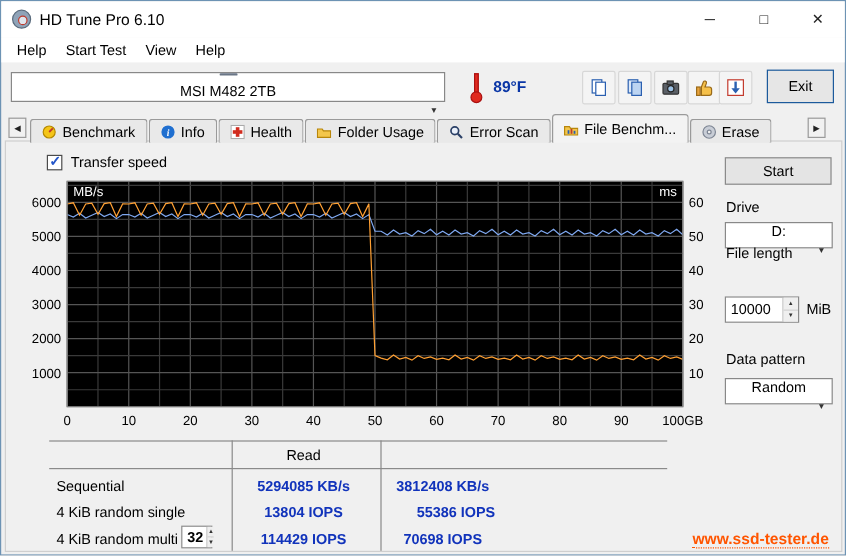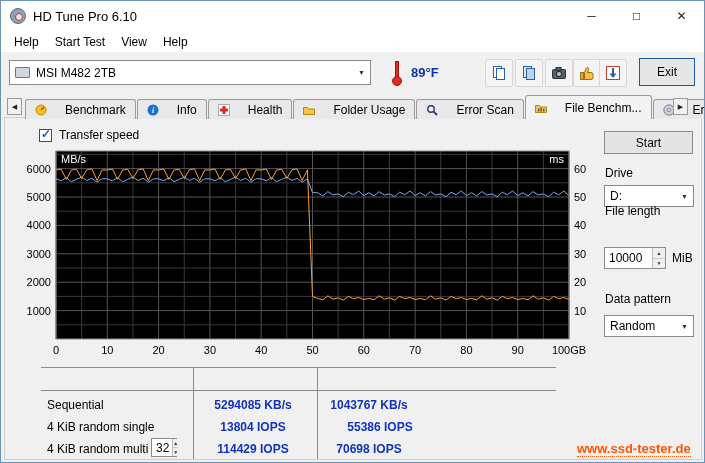--- a/index.html
+++ b/index.html
@@ -18,40 +18,40 @@
   .win-btns{margin-left:auto;display:flex;height:30px;}
   .win-btn{width:45px;height:30px;display:flex;align-items:center;justify-content:center;
     font-size:12px;color:#222;}
   
   .menubar{position:absolute;left:0;top:30px;width:100%;height:21px;background:#fff;
     display:flex;align-items:center;padding-left:5px;}
   .menu-item{padding:2px 8px;}
   
   .toolbar{position:absolute;left:0;top:51px;width:100%;height:42px;}
   .combo{position:absolute;background:#fff;border:1px solid #888;display:flex;
-    align-items:center;padding:0 5px;gap:6px;}
+    align-items:center;padding:0 5px;gap:6px;flex-direction:column;}
   .combo .arrow{margin-left:auto;font-size:7px;color:#333;}
   .drive-combo{left:8px;top:8px;width:362px;height:25px;}
   .drive-mini-icon{width:15px;height:11px;background:#cfd6de;border:1px solid #6a7686;border-radius:1px;}
   .thermo{position:absolute;left:391px;top:8px;width:11px;height:27px;}
   .thermo .stem{position:absolute;left:3px;top:1px;width:4px;height:19px;background:#e02b20;border:1px solid #a11;}
   .thermo .bulb{position:absolute;left:0;top:16px;width:10px;height:10px;border-radius:50%;background:#e02b20;border:1px solid #a11;}
   .temp{position:absolute;left:410px;top:13px;font-weight:bold;color:#0a36a6;font-size:13px;}
   .tool-btn{position:absolute;top:7px;width:28px;height:28px;display:flex;align-items:center;
     justify-content:center;border:1px solid #d7d7d7;background:#f4f4f4;border-radius:2px;}
   .exit-btn{position:absolute;left:638px;top:6px;width:56px;height:28px;background:#e6e6e6;
     border:1px solid #1c5a9c;display:flex;align-items:center;justify-content:center;}
   
   .tabstrip{position:absolute;left:0;top:93px;width:100%;height:24px;z-index:2;}
   .tab-scroll{position:absolute;bottom:3px;width:15px;height:17px;border:1px solid #9a9a9a;
     background:#f1f1f1;display:flex;align-items:center;justify-content:center;font-size:7px;color:#222;}
   .tab-scroll.left{left:6px;}
   .tab-scroll.right{left:672px;}
   .tabs{position:absolute;left:24px;bottom:-1px;display:flex;align-items:flex-end;}
-  .tab{height:20px;display:flex;align-items:center;gap:18px;padding:0 9px;background:#e9e9e9;
+  .tab{height:20px;display:flex;align-items:center;gap:5px;padding:0 9px;background:#e9e9e9;
     border:1px solid #9a9a9a;border-bottom:none;border-radius:3px 3px 0 0;margin-right:1px;white-space:nowrap;}
   .tab.active{height:24px;background:#f3f3f3;}
   .tab svg{display:block;}
   
   .page{position:absolute;left:3px;top:116px;width:698px;height:343px;border:1px solid #cfcfcf;
     background:#f0f0f0;z-index:1;}
   
   .transfer{position:absolute;left:38px;top:127px;display:flex;align-items:center;gap:7px;z-index:2;}
   .checkbox{width:13px;height:13px;background:#fff;border:1px solid #4a4a4a;position:relative;}
   .checkbox .check{position:absolute;left:1px;top:-3px;font-size:12px;color:#2456c9;font-weight:bold;}
@@ -303,31 +303,32 @@
   <div class="combo side-combo" style="position:absolute;left:603px;top:314px;">
     <span>Random</span>
     <span class="arrow">▼</span>
   </div>
 
   <div class="hline" style="left:40px;top:366px;width:515px;height:1px;"></div>
   <div class="hline" style="left:40px;top:389px;width:515px;height:1px;"></div>
   <div class="vline" style="left:192px;top:366px;width:1px;height:92px;"></div>
   <div class="vline" style="left:316px;top:366px;width:1px;height:92px;"></div>
 
+  <div class="res-col" style="left:196px;top:371px;width:112px;">Read</div>
 
   <div class="res-label" style="top:397px;">Sequential</div>
   <div class="res-col res-val" style="left:196px;top:397px;width:112px;">5294085 KB/s</div>
-  <div class="res-col res-val" style="left:316px;top:397px;width:104px;">1043767 KB/s</div>
+  <div class="res-col res-val" style="left:316px;top:397px;width:104px;">3812408 KB/s</div>
 
   <div class="res-label" style="top:419px;">4 KiB random single</div>
   <div class="res-col res-val" style="left:196px;top:419px;width:112px;">13804 IOPS</div>
   <div class="res-col res-val" style="left:316px;top:419px;width:104px;padding-left:22px;">55386 IOPS</div>
 
   <div class="res-label" style="top:441px;">4 KiB random multi</div>
-  <div class="spin" style="left:150px;top:437px;width:26px;height:19px;">
+  <div class="spin" style="left:150px;top:437px;width:26px;height:19px;font-weight:bold;">
     <span class="spin-val" style="padding-top:2px;">32</span>
     <span class="spin-btns">
       <span class="spin-b">▲</span>
       <span class="spin-b">▼</span>
     </span>
   </div>
   <div class="res-col res-val" style="left:196px;top:441px;width:112px;">114429 IOPS</div>
   <div class="res-col res-val" style="left:316px;top:441px;width:104px;">70698 IOPS</div>
 
   <div class="website">www.ssd-tester.de</div>

